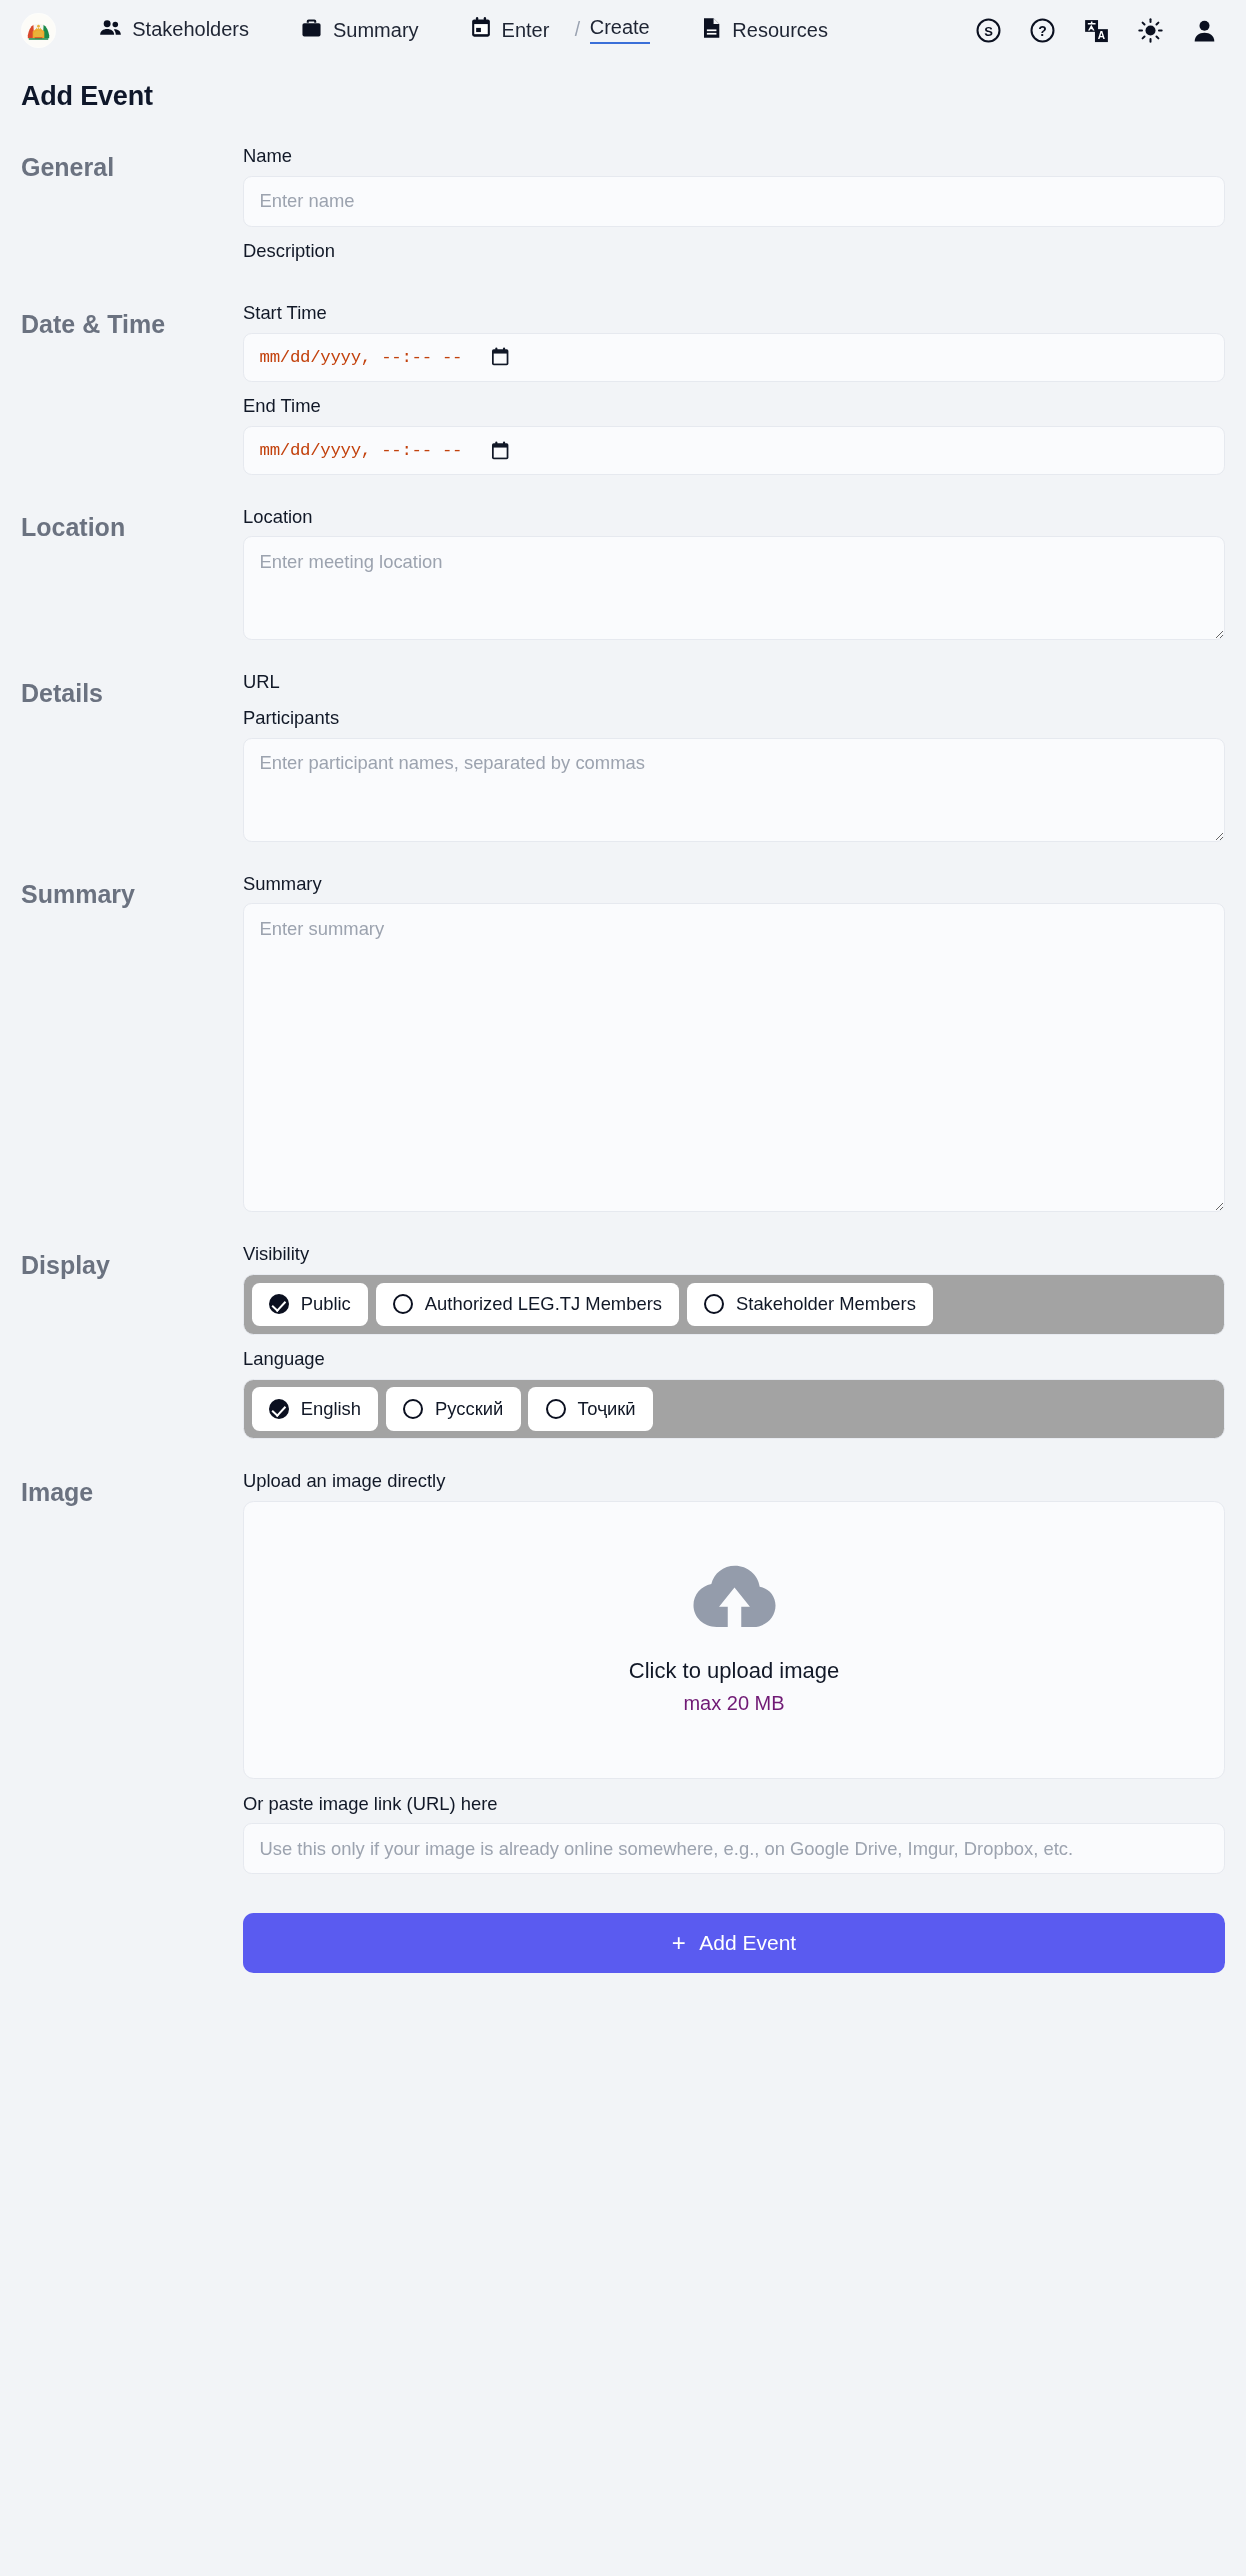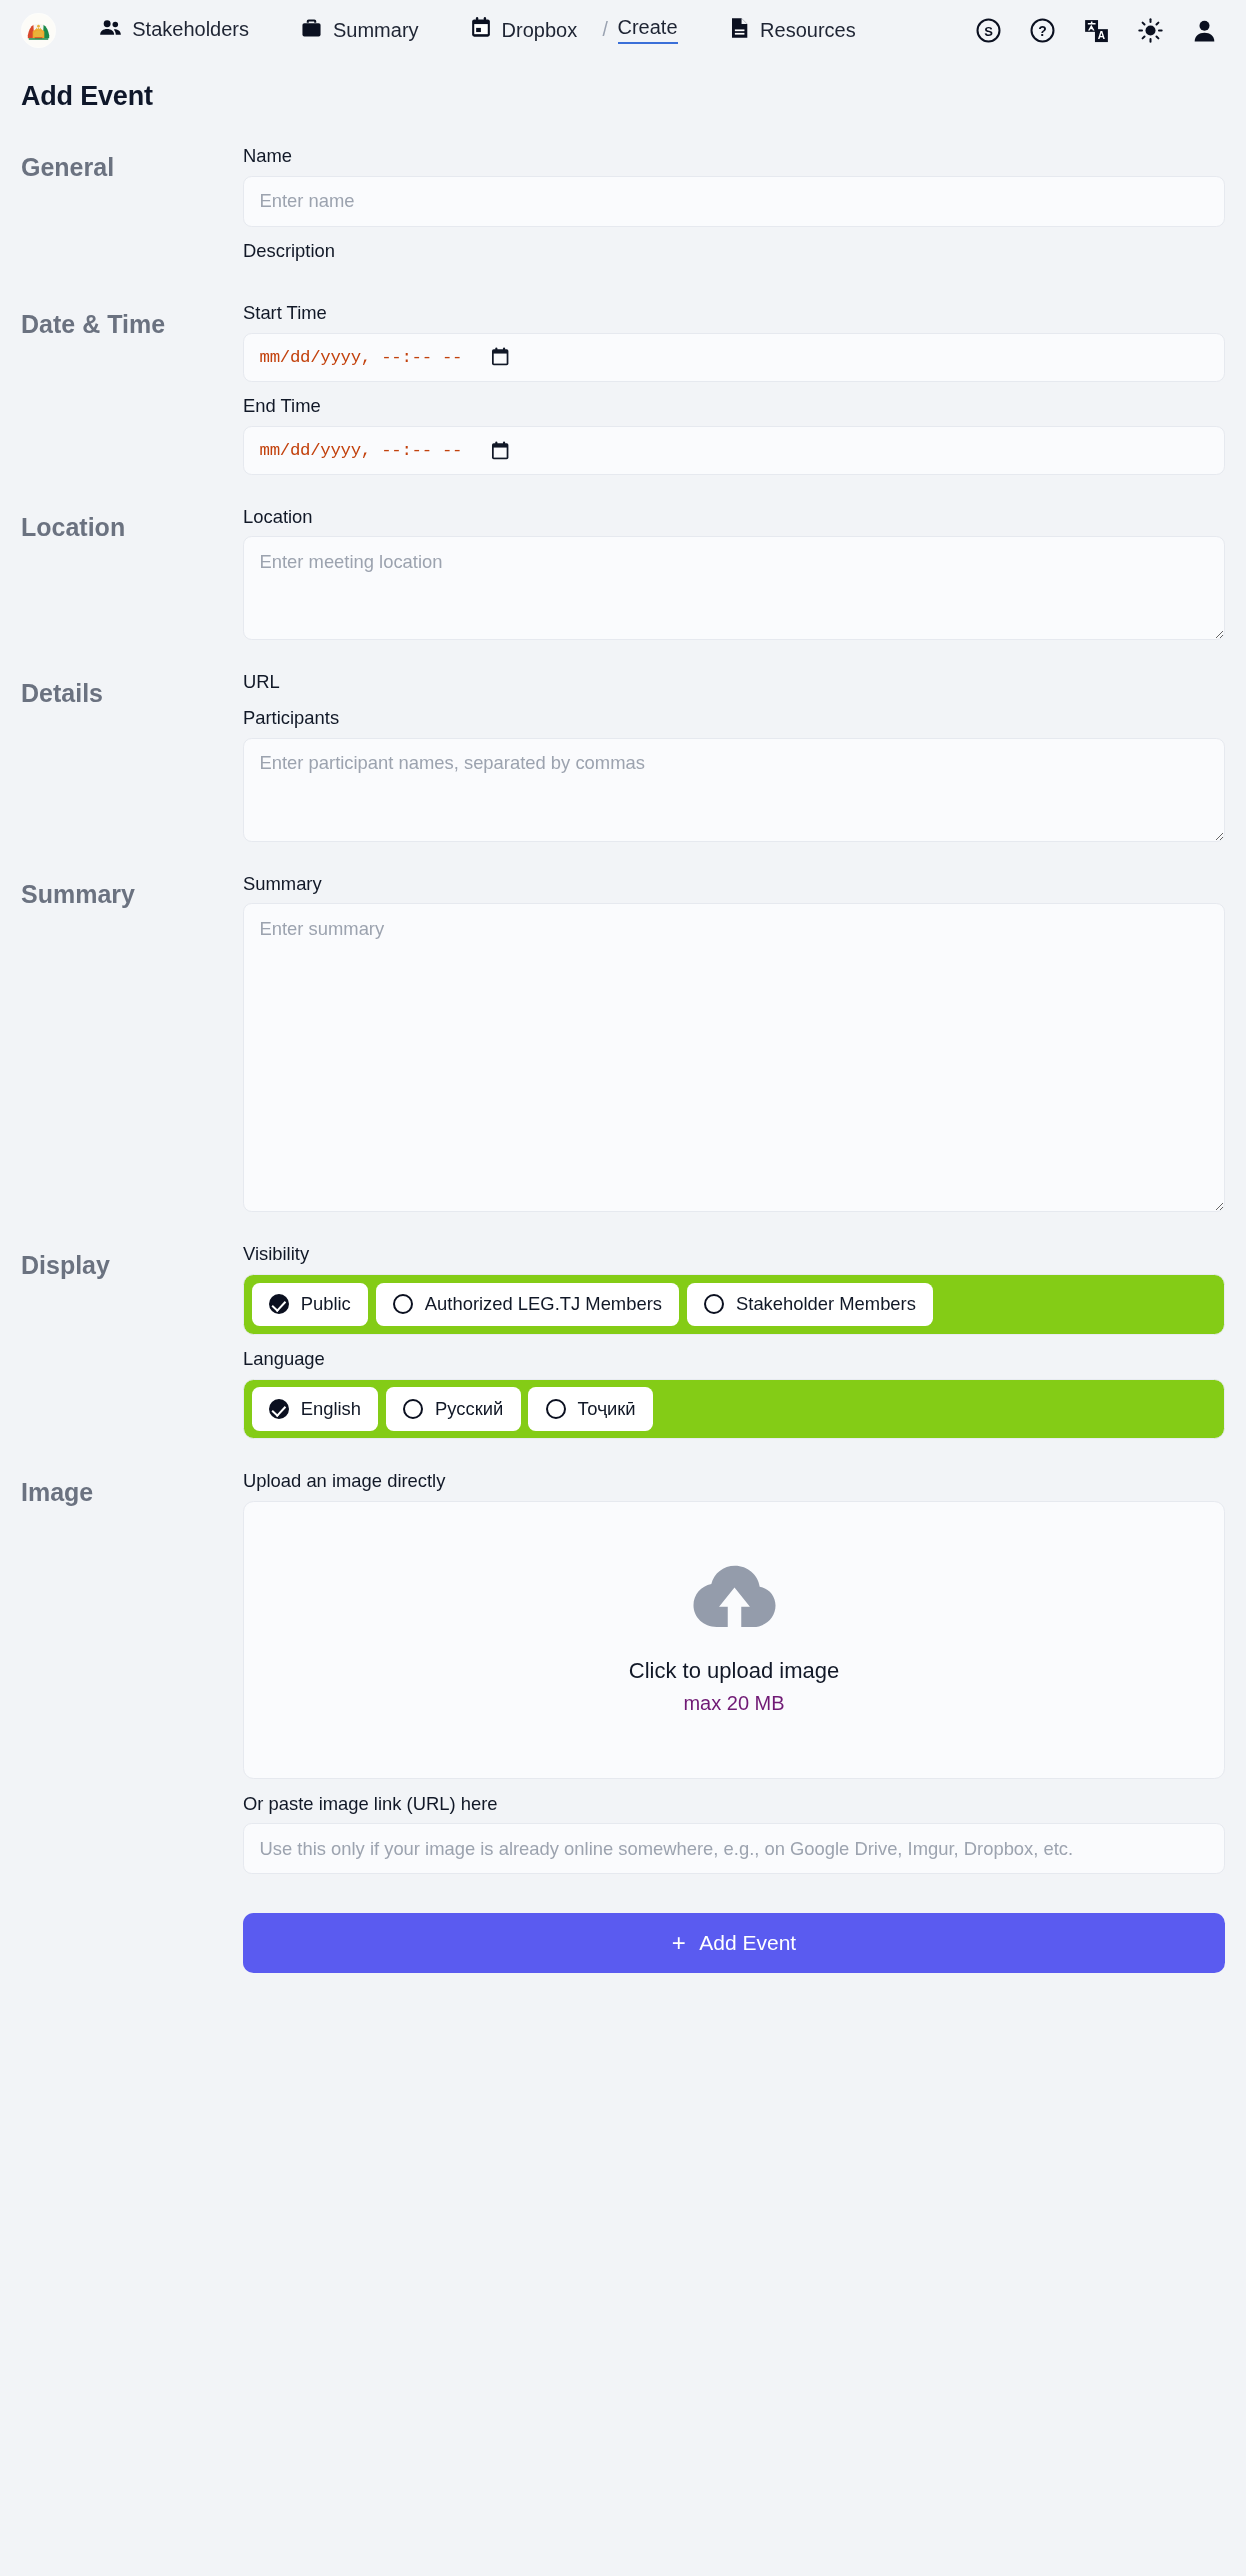--- a/index.html
+++ b/index.html
@@ -118,21 +118,21 @@
     padding: 0 15.5px;
     font-size: 18.4px;
     color: #3b4252;
     cursor: text;
   }
   .dt-text { font-family: "Liberation Mono", monospace; letter-spacing: -0.3px; font-size: 17.4px; color: #c2410c; }
   .dt-cal { margin-left: 29px; display: flex; align-items: center; cursor: pointer; }
 
   
   .radio-group {
-    background: #84cc16;
+    background: #a3a3a3;
     border: 1px solid #e8ebf1;
     border-radius: 10.6px;
     padding: 7.7px;
     display: flex;
     flex-wrap: wrap;
     gap: 7.7px;
   }
   .radio-opt {
     display: flex; align-items: center; gap: 11.6px;
     background: #ffffff;
@@ -251,21 +251,21 @@
     <div class="nav-item">
       <span>
         <svg width="20" height="21" viewBox="0 0 21 22" fill="#0b1020">
           <rect x="1.2" y="2.6" width="18.6" height="18" rx="2.2"></rect>
           <rect x="3.4" y="7.4" width="14.2" height="10.6" fill="#ffffff"></rect>
           <rect x="5.2" y="0" width="2.4" height="5" rx="1.2"></rect>
           <rect x="13.4" y="0" width="2.4" height="5" rx="1.2"></rect>
           <rect x="5.4" y="11.4" width="5" height="4.4" fill="#0b1020"></rect>
         </svg>
       </span>
-      <span>Dropbox</span>
+      <span>Enter</span>
     </div>
 
     <span class="nav-sep">/</span>
 
     <span class="nav-create">Create</span>
 
     <div class="nav-item">
       <span>
         <svg width="19.3" height="22" viewBox="0 0 20 23" fill="#0b1020">
           <path d="M2 1.3h10l6 6v14.4H2z"></path>

